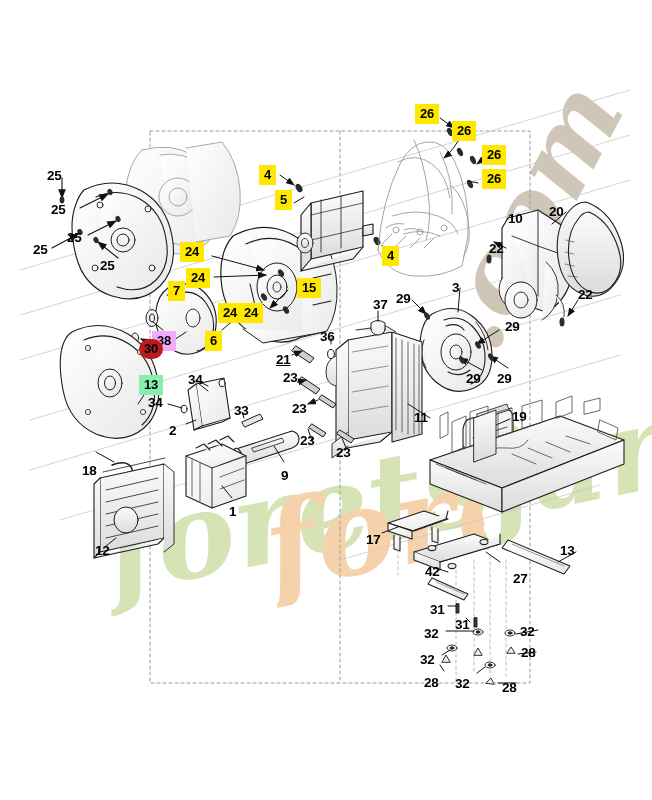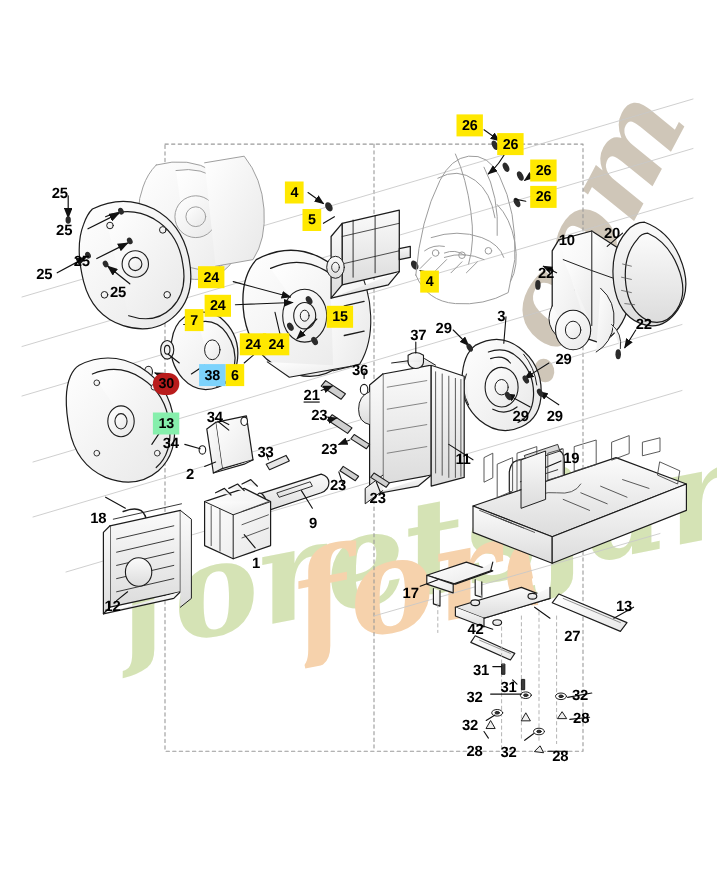--- a/index.html
+++ b/index.html
@@ -511,21 +511,21 @@
       <div class="callout" style="left: 549px; top: 205px;">20</div>
       <div class="callout" style="left: 489px; top: 242px;">22</div>
       <div class="callout" style="left: 578px; top: 288px;">22</div>
       <div class="callout hl" style="left: 180px; top: 242px; background: rgb(255, 232, 0);">24</div>
       <div class="callout hl" style="left: 186px; top: 268px; background: rgb(255, 232, 0);">24</div>
       <div class="callout hl" style="left: 168px; top: 281px; background: rgb(255, 232, 0);">7</div>
       <div class="callout hl" style="left: 297px; top: 278px; background: rgb(255, 232, 0);">15</div>
       <div class="callout hl" style="left: 218px; top: 303px; background: rgb(255, 232, 0);">24</div>
       <div class="callout hl" style="left: 239px; top: 303px; background: rgb(255, 232, 0);">24</div>
       <div class="callout hl" style="left: 205px; top: 331px; background: rgb(255, 232, 0);">6</div>
-      <div class="callout hl" style="left: 181px; top: 331px; background: #7dd3fc;">38</div>
+      <div class="callout hl" style="left: 152px; top: 331px; background: #f0abfc;">38</div>
       <div class="callout hl" style="left: 139px; top: 339px; background: #b91c1c; border-radius: 10px;">30</div>
       <div class="callout hl" style="left: 139px; top: 375px; background: #86efac;">13</div>
       <div class="callout" style="left: 452px; top: 281px;">3</div>
       <div class="callout" style="left: 373px; top: 298px;">37</div>
       <div class="callout" style="left: 396px; top: 292px;">29</div>
       <div class="callout" style="left: 505px; top: 320px;">29</div>
       <div class="callout" style="left: 466px; top: 372px;">29</div>
       <div class="callout" style="left: 497px; top: 372px;">29</div>
       <div class="callout" style="left: 320px; top: 330px;">36</div>
       <div class="callout" style="left: 276px; top: 353px; text-decoration: underline;">21</div>

